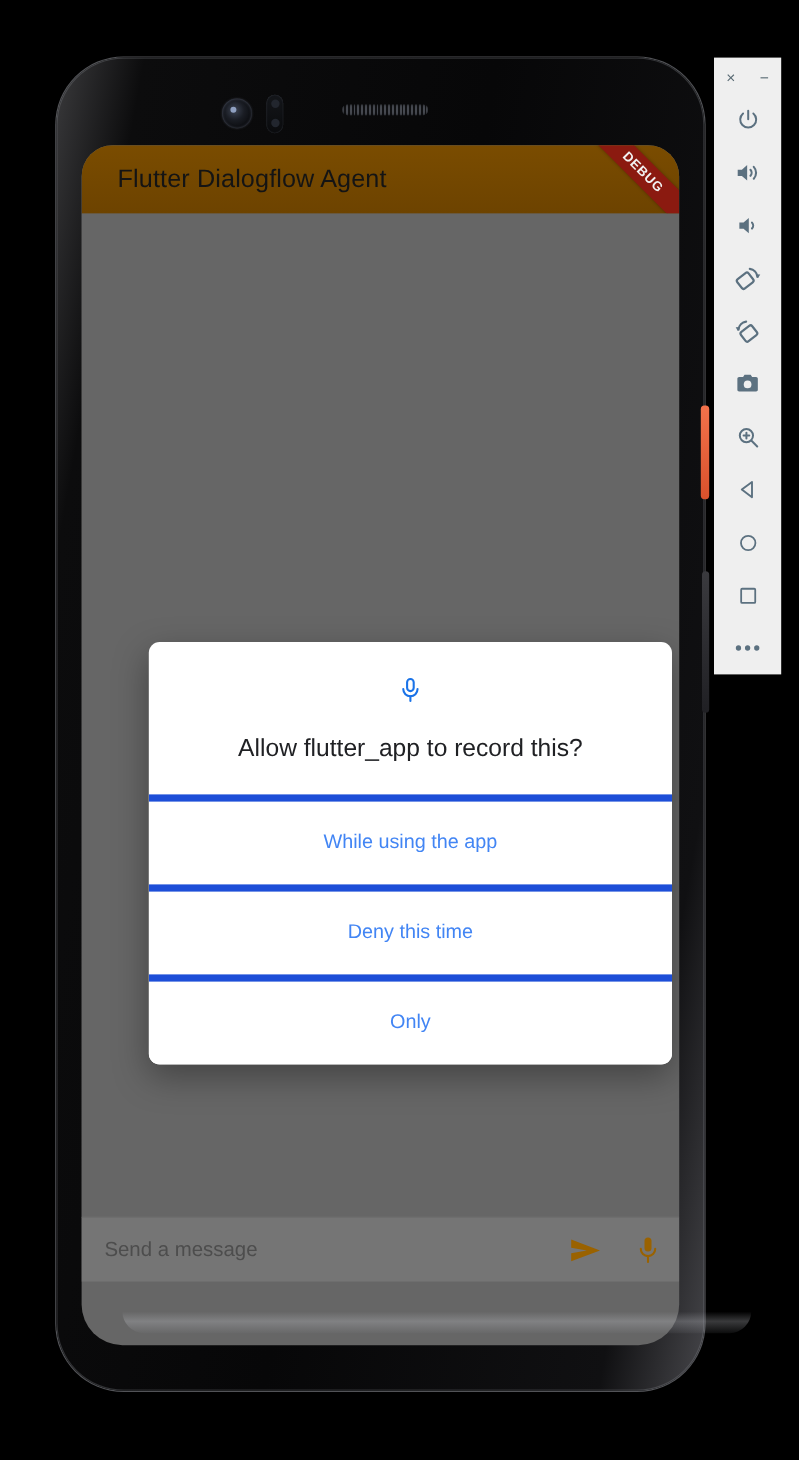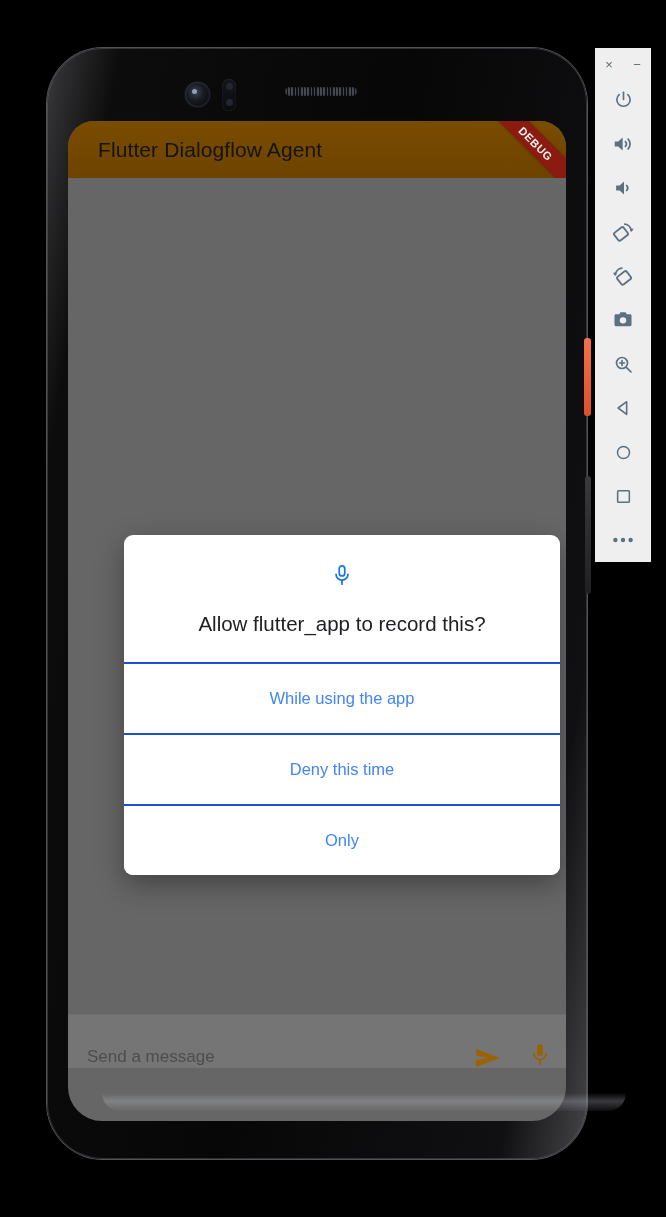--- a/index.html
+++ b/index.html
@@ -198,35 +198,35 @@
     color: #202124;
     line-height: 1.25;
     white-space: nowrap;
   }
   #dialog-message b { font-weight: normal; }
   .dialog-action {
     height: 69px;
     display: flex;
     align-items: center;
     justify-content: center;
-    border-top: 2px solid #1d4ed8;
+    border-top: 6px solid #1d4ed8;
     font-size: 16.5px;
     color: #4285f4;
     cursor: pointer;
     background: #fff;
   }
 
   
   #composer {
     position: absolute;
     left: 0; bottom: 0;
     width: 498px;
     height: 53px;
     display: flex;
-    align-items: flex-end;
+    align-items: center;
     background: #757575;
     border-top: 1px solid #6e6e6e;
   }
   #message-input {
     flex: 1;
     border: 0;
     outline: 0;
     background: transparent;
     margin-left: 17px;
     font-family: "Liberation Sans", sans-serif;

